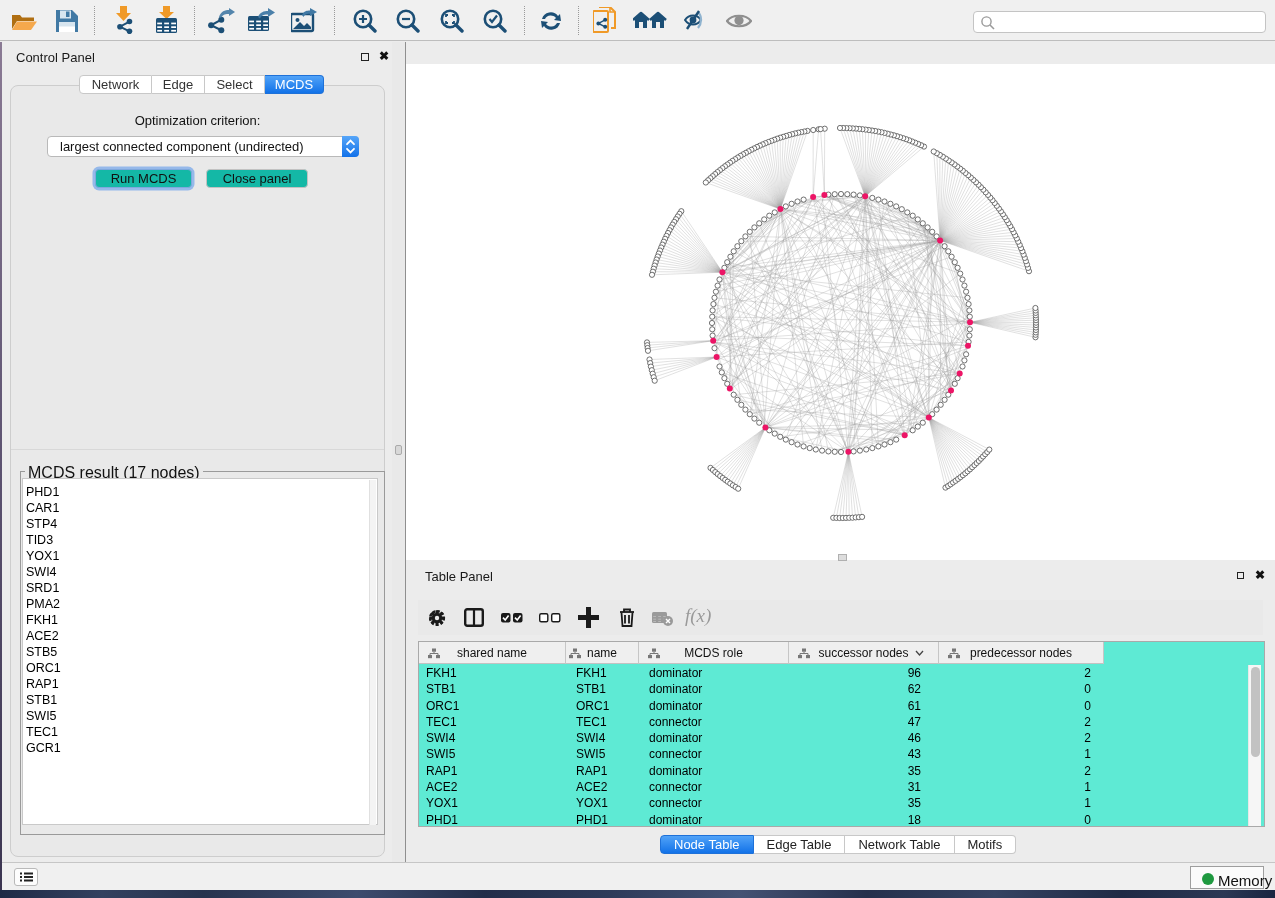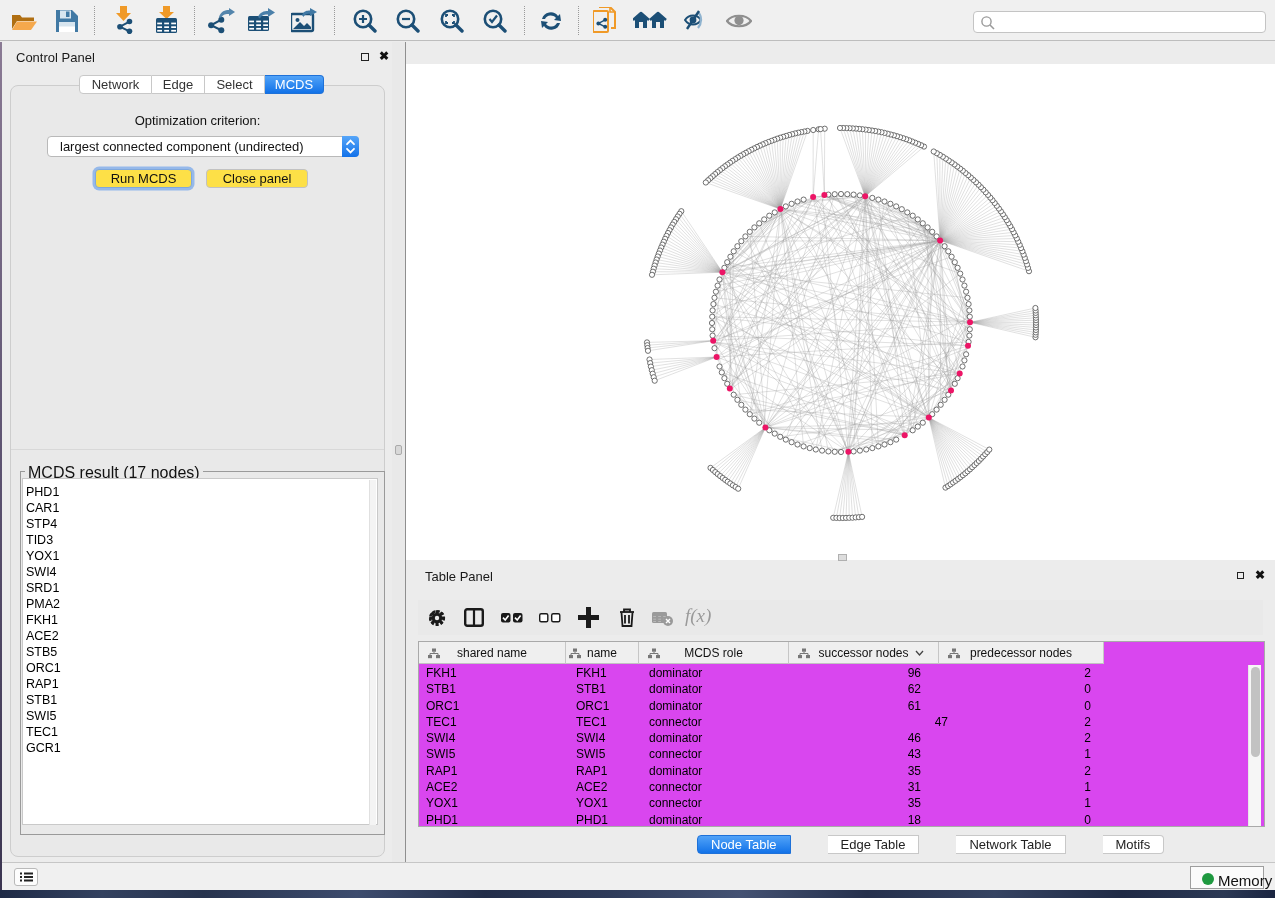--- a/index.html
+++ b/index.html
@@ -21,50 +21,50 @@
 .xbtn  { position:absolute; left:18px; top:-2px; font-size:12px; font-weight:bold; color:#111; }
 #cptabs { position:absolute; left:77px; top:33px; width:245px; height:19px; display:flex; font-size:13px; }
 #cptabs div { background:#fff; border:1px solid #c8c8c8; border-left:none; color:#333; display:flex; align-items:center; justify-content:center; }
 #cptabs div:first-child { border-left:1px solid #c8c8c8; border-radius:4px 0 0 4px; }
 #cptabs div.last { border-radius:0 4px 4px 0; }
 #cptabs div.sel { background:linear-gradient(#51a3f8,#1272e8); color:#fff; border-color:#1e71d8; }
 #cpbody { position:absolute; left:8px; top:43px; width:375px; height:772px; background:#e9e9e9; border:1px solid #cdcdcd; border-radius:8px; }
 #optlabel { position:absolute; left:0; top:28px; width:100%; text-align:center; font-size:13px; color:#111; }
 #dd { position:absolute; left:37px; top:51px; width:312px; height:21px; background:#fff; border:1px solid #b9b9b9; border-radius:4px; font-size:13px; color:#111; line-height:19px; padding-left:12px; }
 #dd .caps { position:absolute; right:-1px; top:-1px; width:17px; height:21px; background:linear-gradient(#56a6f9,#1271e9); border-radius:0 4px 4px 0; }
-.btn { position:absolute; height:19px; background:#fde047; border:1px solid #c2c2c2; border-radius:4px; font-size:13px; color:#111; text-align:center; line-height:17px; }
+.btn { position:absolute; height:19px; background:#14b8a6; border:1px solid #c2c2c2; border-radius:4px; font-size:13px; color:#111; text-align:center; line-height:17px; }
 #runbtn { left:85px; top:84px; width:97px; box-shadow:0 0 0 2.5px rgba(106,160,235,.65); border-color:#7fa8dd; }
 #closebtn { left:196px; top:84px; width:102px; }
 #fset { position:absolute; left:10px; top:386px; width:365px; height:364px; border:1px solid #9a9a9a; }
 #fset legend { position:absolute; left:4px; top:-8px; background:#e9e9e9; font-size:16px; color:#111; padding:0 3px; }
 #mlist { position:absolute; left:1px; top:6px; width:356px; height:347px; background:#fff; border:1px solid #c9c9c9; font-size:12.5px; color:#000; padding:5px 0 0 3px; line-height:16px; }
 #mlist .sb { position:absolute; right:1px; top:1px; width:7px; height:345px; background:#f4f4f4; border-left:1px solid #e0e0e0; }
 
 #vsplit { left:392px; top:42px; width:14px; height:820px; background:#e9e9e9; border-right:1px solid #8f8f8f; }
 #vgrip { position:absolute; left:3px; top:403px; width:7px; height:10px; background:#d8d8d8; border:1px solid #aaa; border-radius:2px; }
 
 #netwin { left:406px; top:42px; width:869px; height:521px; }
 #nettitle { position:absolute; left:0; top:2px; width:869px; height:19px; background:linear-gradient(#f7f7f7,#d9d9d9); border-top:1px solid #b5b5b5; border-bottom:1px solid #a9a9a9; }
 #nettitle .t { position:absolute; left:360px; width:290px; text-align:center; top:2.5px; font-size:12.5px; color:#222; }
 .tl { position:absolute; top:3.5px; width:11px; height:11px; border-radius:50%; }
 #netcanvas { position:absolute; left:0; top:22px; width:869px; height:496px; background:#fff; }
 #hgrip { position:absolute; left:432px; top:512px; width:9px; height:7px; background:#ddd; border:1px solid #b0b0b0; }
 
 #tpanel { left:406px; top:563px; width:869px; height:299px; background:#ececec; }
 #tpanel .hdr { position:absolute; left:19px; top:6px; font-size:13px; color:#1a1a1a; }
 #ttools { position:absolute; left:12px; top:37px; width:845px; height:35px; background:#e9e9e9; }
-#ttable { position:absolute; left:12px; top:78px; width:847px; height:186px; background:#d946ef; border:1px solid #a9a9a9; font-size:12px; }
+#ttable { position:absolute; left:12px; top:78px; width:847px; height:186px; background:#5eead4; border:1px solid #a9a9a9; font-size:12px; }
 #thead { position:absolute; left:0; top:0; width:684px; height:22px; background:#efefef; border-bottom:1px solid #c2c2c2; }
 #thead .cell { position:absolute; top:0; height:22px; border-right:1px solid #c6c6c6; display:flex; align-items:center; justify-content:center; color:#111; font-size:12px; }
 .trow { position:absolute; left:0; width:843px; height:16px; }
 .trow span { position:absolute; top:1px; }
 #tsb { position:absolute; right:3px; top:23px; width:13px; height:161px; background:#f6f6f6; border-left:1px solid #e8e8e8; }
 #tsb .thumb { position:absolute; left:2px; top:2px; width:9px; height:90px; background:#c2c2c2; border-radius:5px; }
 #ttabs { position:absolute; left:254px; top:272px; height:19px; display:flex; font-size:13px; }
-#ttabs div { background:#fff; border:1px solid #c8c8c8; border-left:none; color:#222; padding:0 13px; display:flex; align-items:center;margin-left:37px; }
+#ttabs div { background:#fff; border:1px solid #c8c8c8; border-left:none; color:#222; padding:0 13px; display:flex; align-items:center; }
 #ttabs div:first-child { border-left:1px solid #c8c8c8; border-radius:4px 0 0 4px; background:linear-gradient(#51a3f8,#1272e8); color:#fff; border-color:#1e71d8; }
 #ttabs div.last { border-radius:0 4px 4px 0; }
 
 #statusbar { left:2px; top:862px; width:1273px; height:28px; background:#f0f0f0; border-top:1px solid #c6c6c6; }
 #hambtn { position:absolute; left:12px; top:5px; width:24px; height:18px; background:#fdfdfd; border:1px solid #b9b9b9; border-radius:3px; }
 #membtn { position:absolute; right:11px; top:3px; width:74px; height:23px; background:#fbfbfb; border:1px solid #9e9e9e; font-size:15px; color:#111; }
 #membtn .dot { position:absolute; left:11px; top:6px; width:12px; height:12px; border-radius:50%; background:#1f9940; }
 #membtn .txt { position:absolute; left:27px; top:5px; }
 </style></head>
 <body>
@@ -1167,21 +1167,21 @@
         <span style="left:7px;">ORC1</span>
         <span style="left:157px;">ORC1</span>
         <span style="left:230px;">dominator</span>
         <span style="left:460px;width:42px;text-align:right;">61</span>
         <span style="left:630px;width:42px;text-align:right;">0</span>
       </div>
       <div class="trow" style="top:72px;">
         <span style="left:7px;">TEC1</span>
         <span style="left:157px;">TEC1</span>
         <span style="left:230px;">connector</span>
-        <span style="left:487px;width:42px;text-align:right;">47</span>
+        <span style="left:460px;width:42px;text-align:right;">47</span>
         <span style="left:630px;width:42px;text-align:right;">2</span>
       </div>
       <div class="trow" style="top:88px;">
         <span style="left:7px;">SWI4</span>
         <span style="left:157px;">SWI4</span>
         <span style="left:230px;">dominator</span>
         <span style="left:460px;width:42px;text-align:right;">46</span>
         <span style="left:630px;width:42px;text-align:right;">2</span>
       </div>
       <div class="trow" style="top:104px;">

